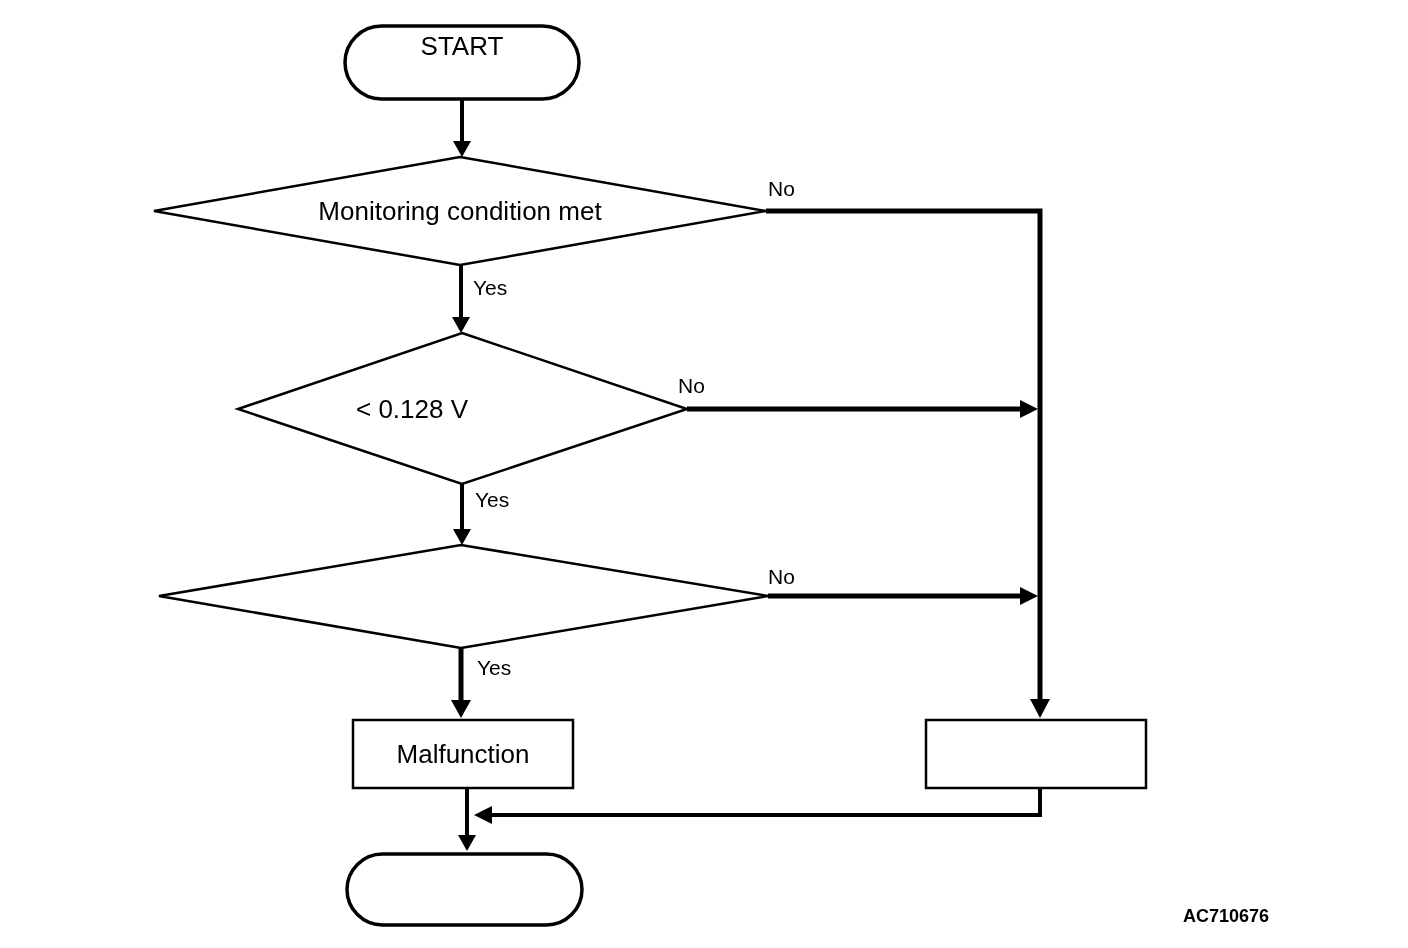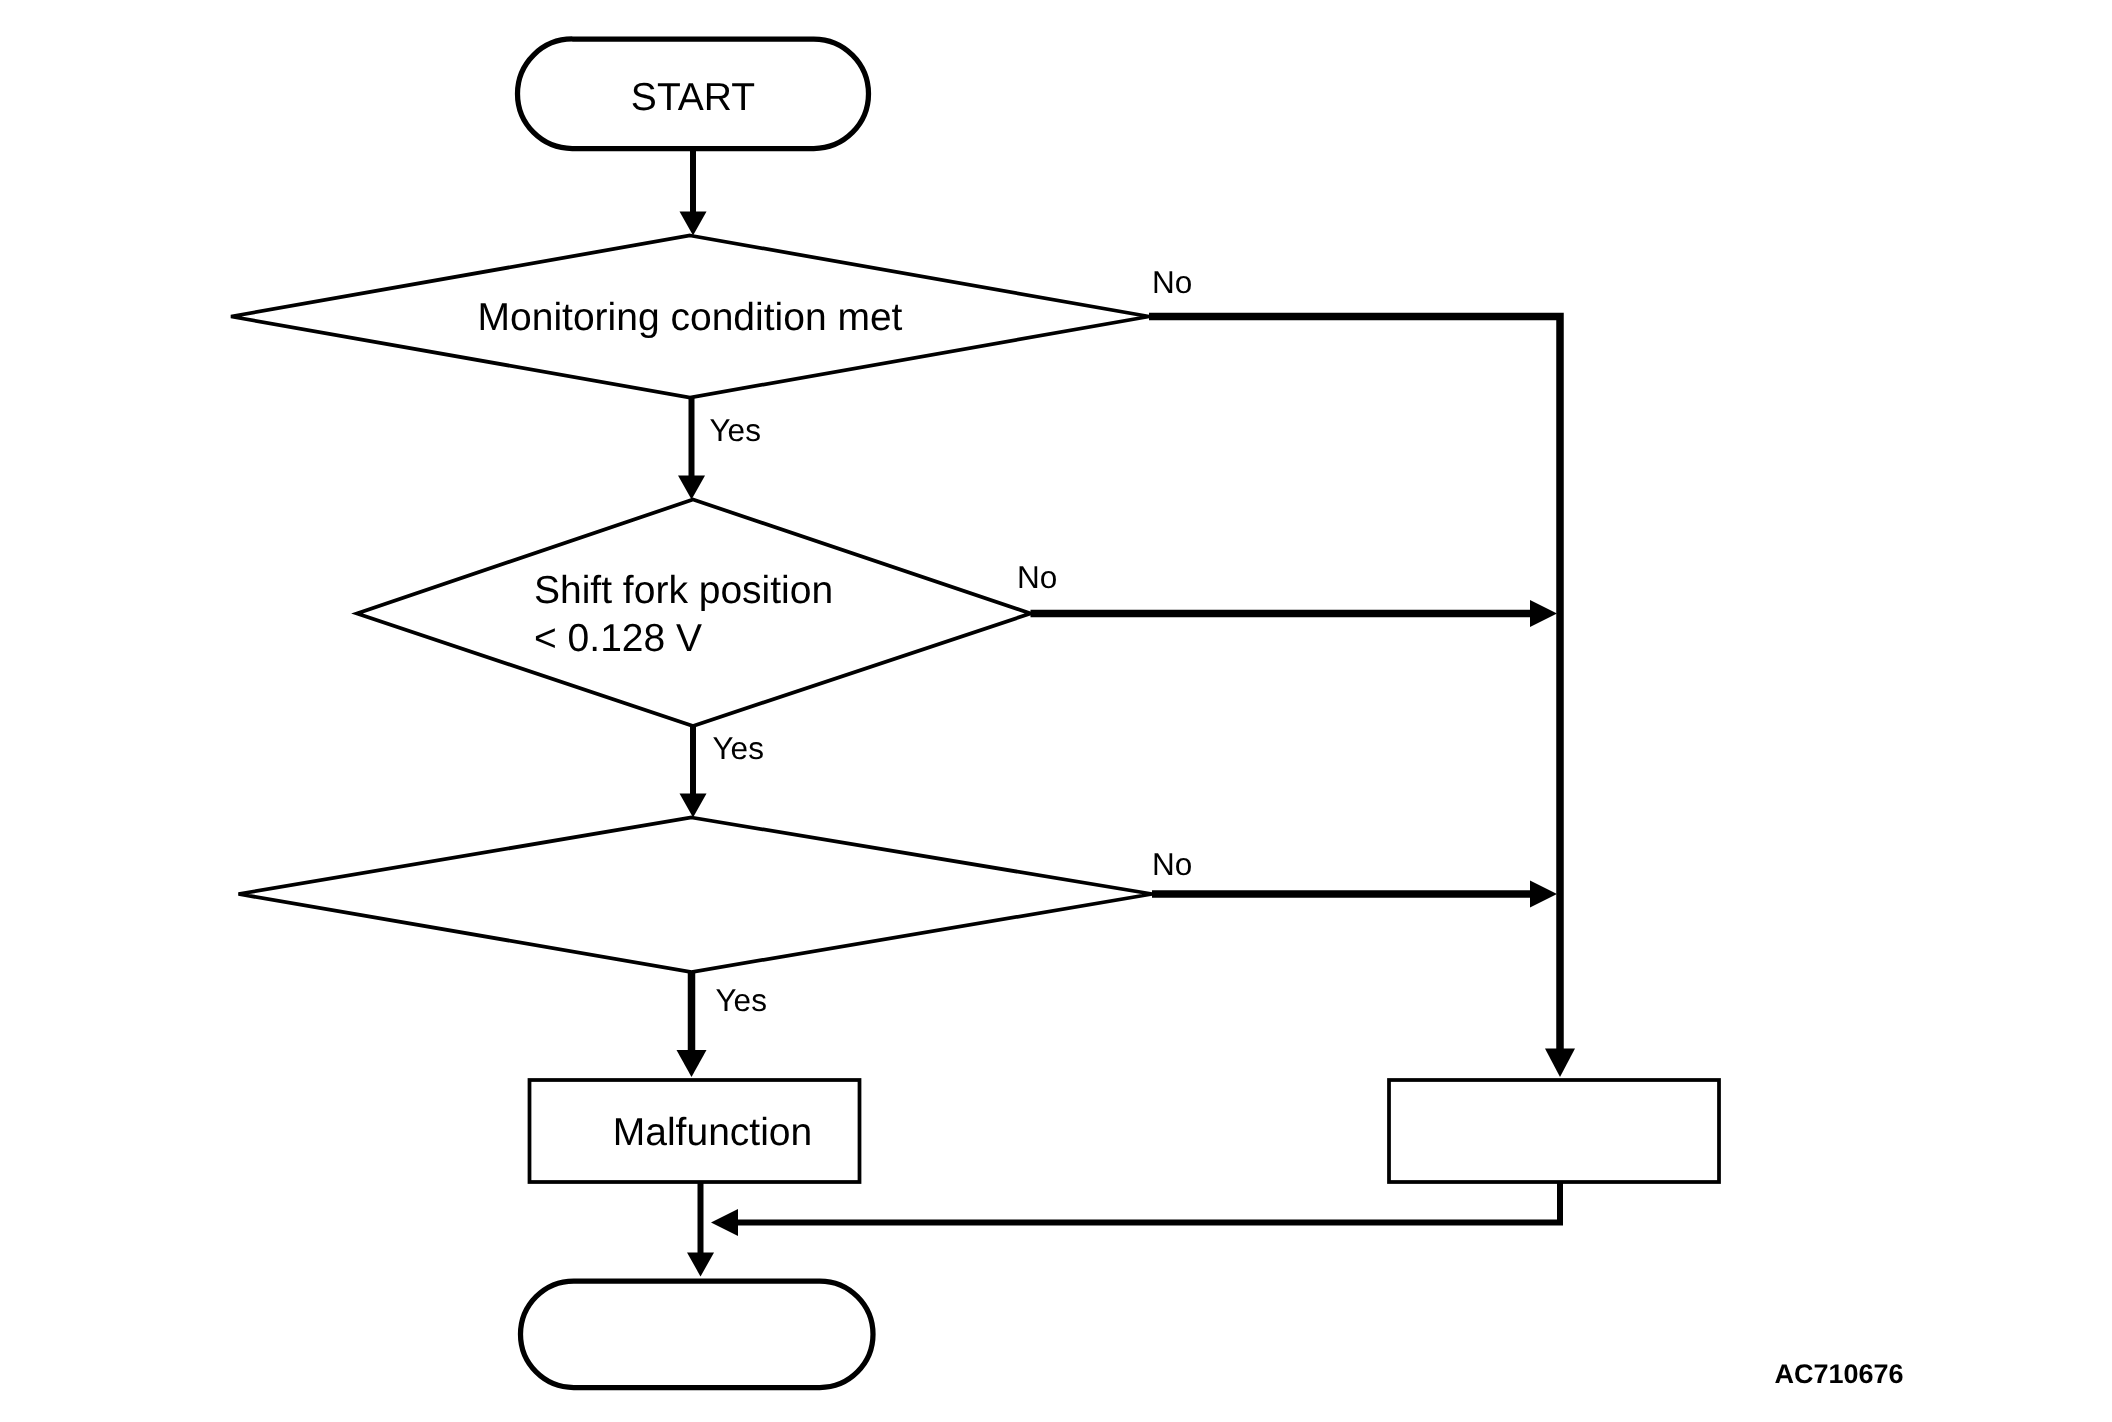--- a/index.html
+++ b/index.html
@@ -120,31 +120,30 @@
 
     <polygon points="461,545 768,596 461,648 159,596" fill="#ffffff" stroke="#000000" stroke-width="2.5"></polygon>
 
     <rect x="353" y="720" width="220" height="68" fill="#ffffff" stroke="#000000" stroke-width="2.5"></rect>
 
     <rect x="926" y="720" width="220" height="68" fill="#ffffff" stroke="#000000" stroke-width="2.5"></rect>
 
     <rect x="347" y="854" width="235" height="71" rx="35.5" ry="35.5" fill="#ffffff" stroke="#000000" stroke-width="3.5"></rect>
   </svg>
 
-  <div class="label center" style="left:345px; top:27px; width:234px; height:73px;">START</div>
+  <div class="label center" style="left:345px; top:9px; width:234px; height:73px;">START</div>
 
   <div class="label center" style="left:154px; top:157px; width:612px; height:108px;">Monitoring condition met</div>
 
   <div class="label multiline" style="left:356px; top:333px; width:330px; height:151px;">
-    <span>Shift fork position</span>
     <span>&lt; 0.128 V</span>
   </div>
 
 
-  <div class="label center" style="left:353px; top:720px; width:220px; height:68px;margin-left:12px;">Malfunction</div>
+  <div class="label center" style="left:353px; top:720px; width:220px; height:68px;">Malfunction</div>
 
 
 
   <div class="edge-label" style="left:473px; top:275px;">Yes</div>
 
   <div class="edge-label" style="left:768px; top:176px;">No</div>
 
   <div class="edge-label" style="left:475px; top:487px;">Yes</div>
 
   <div class="edge-label" style="left:678px; top:373px;">No</div>

